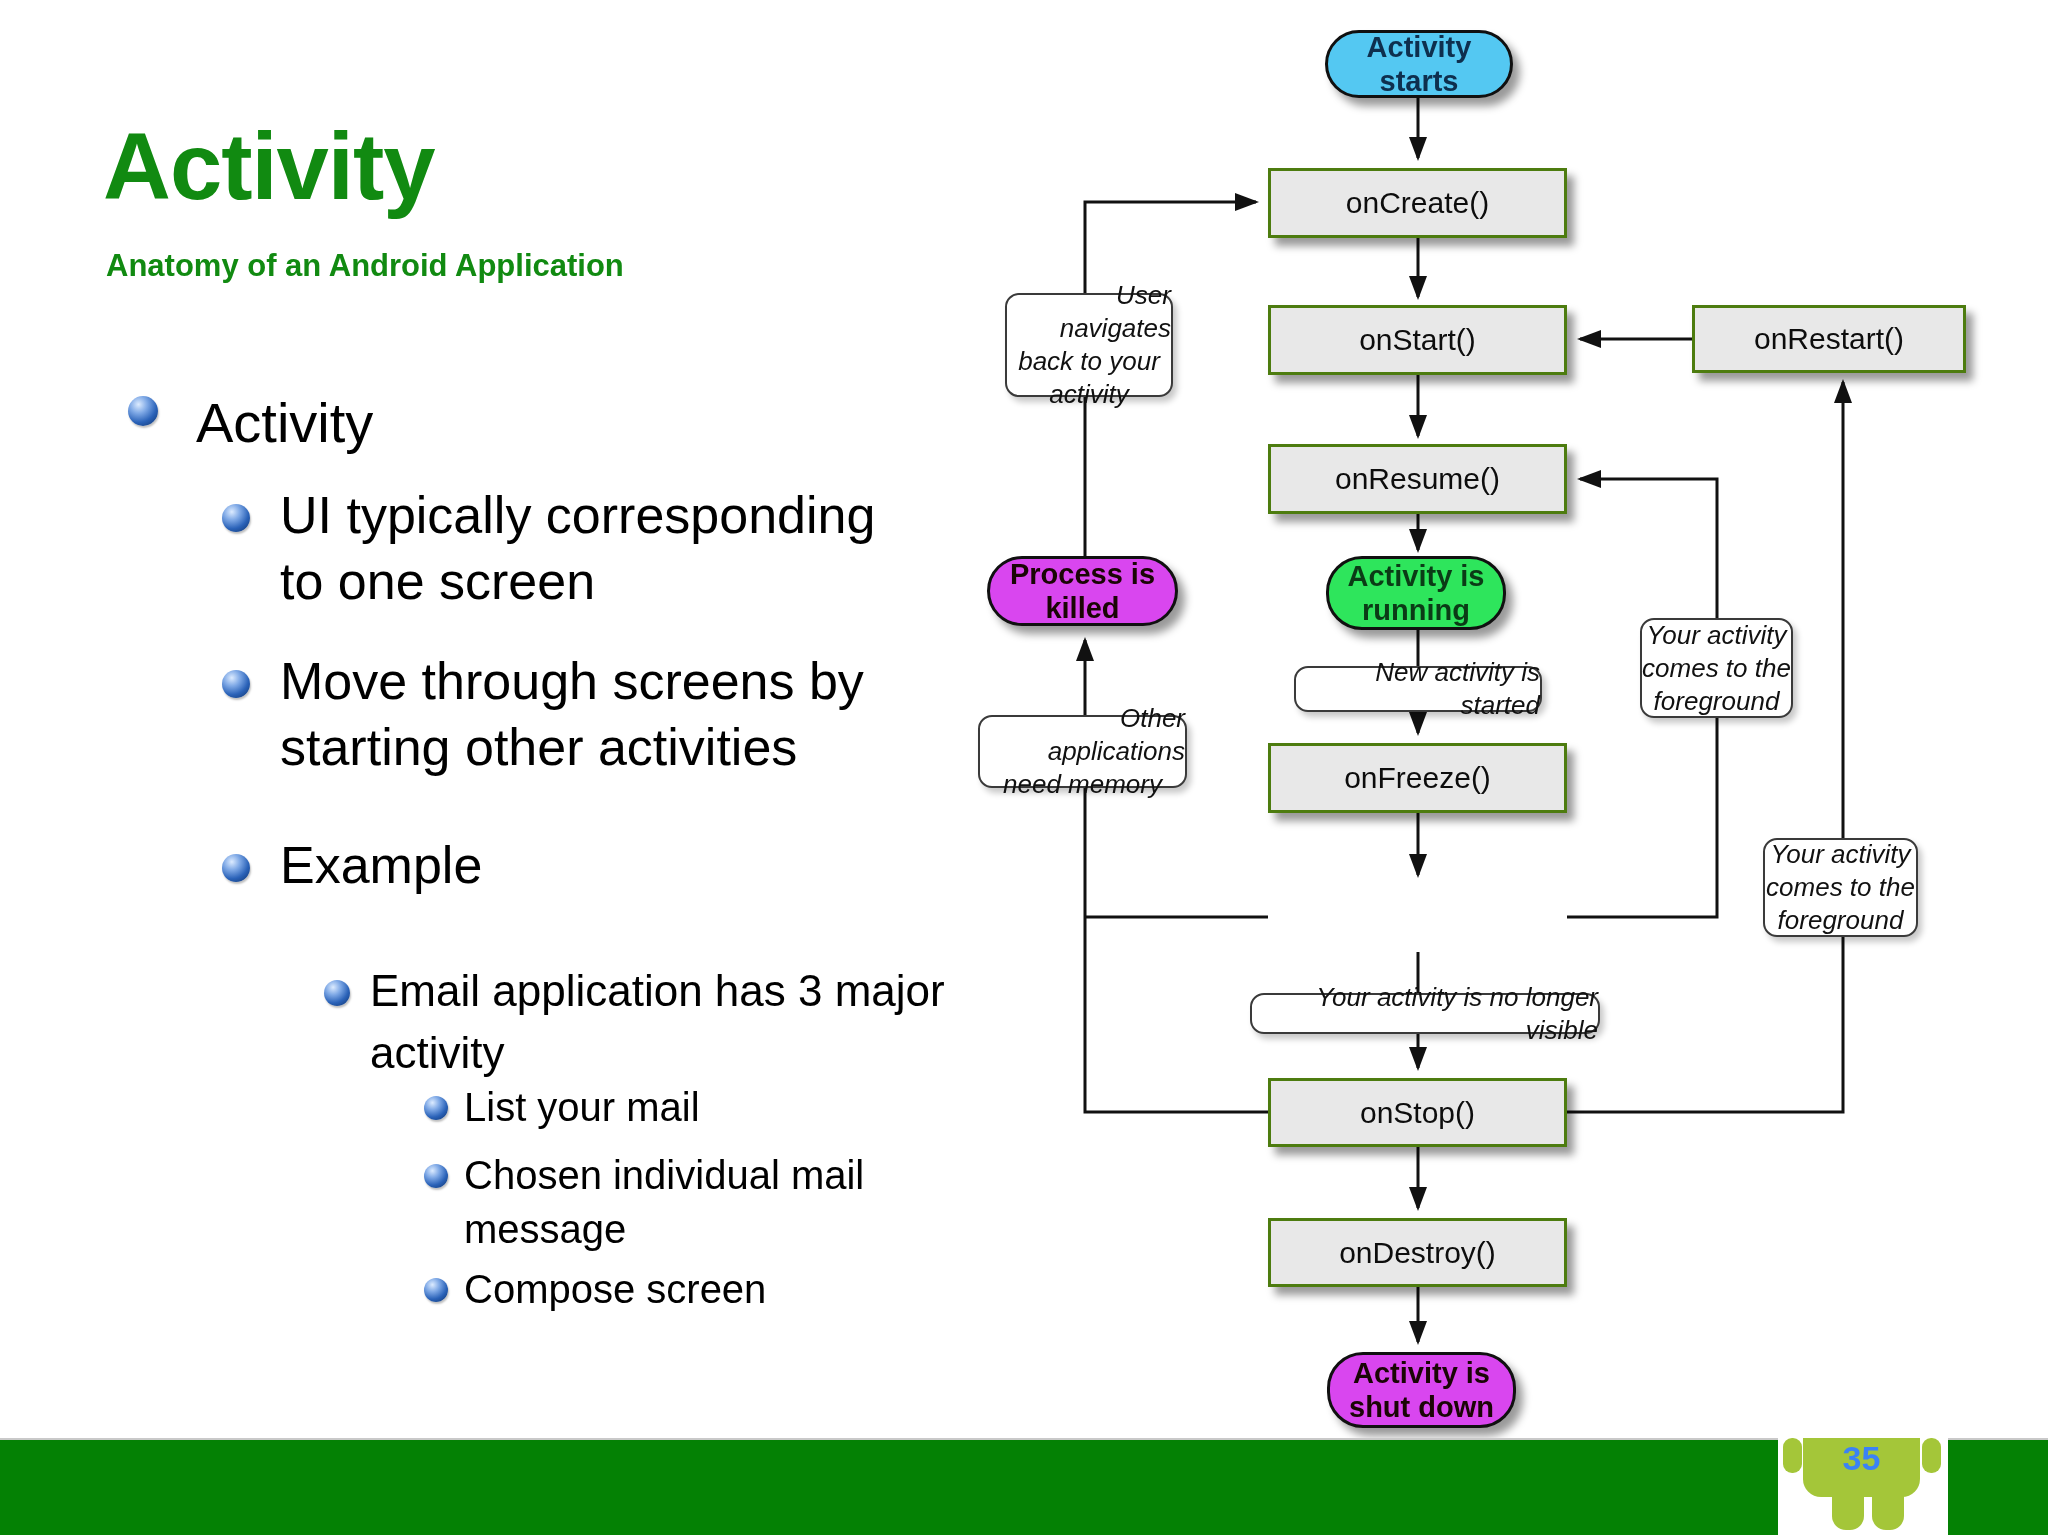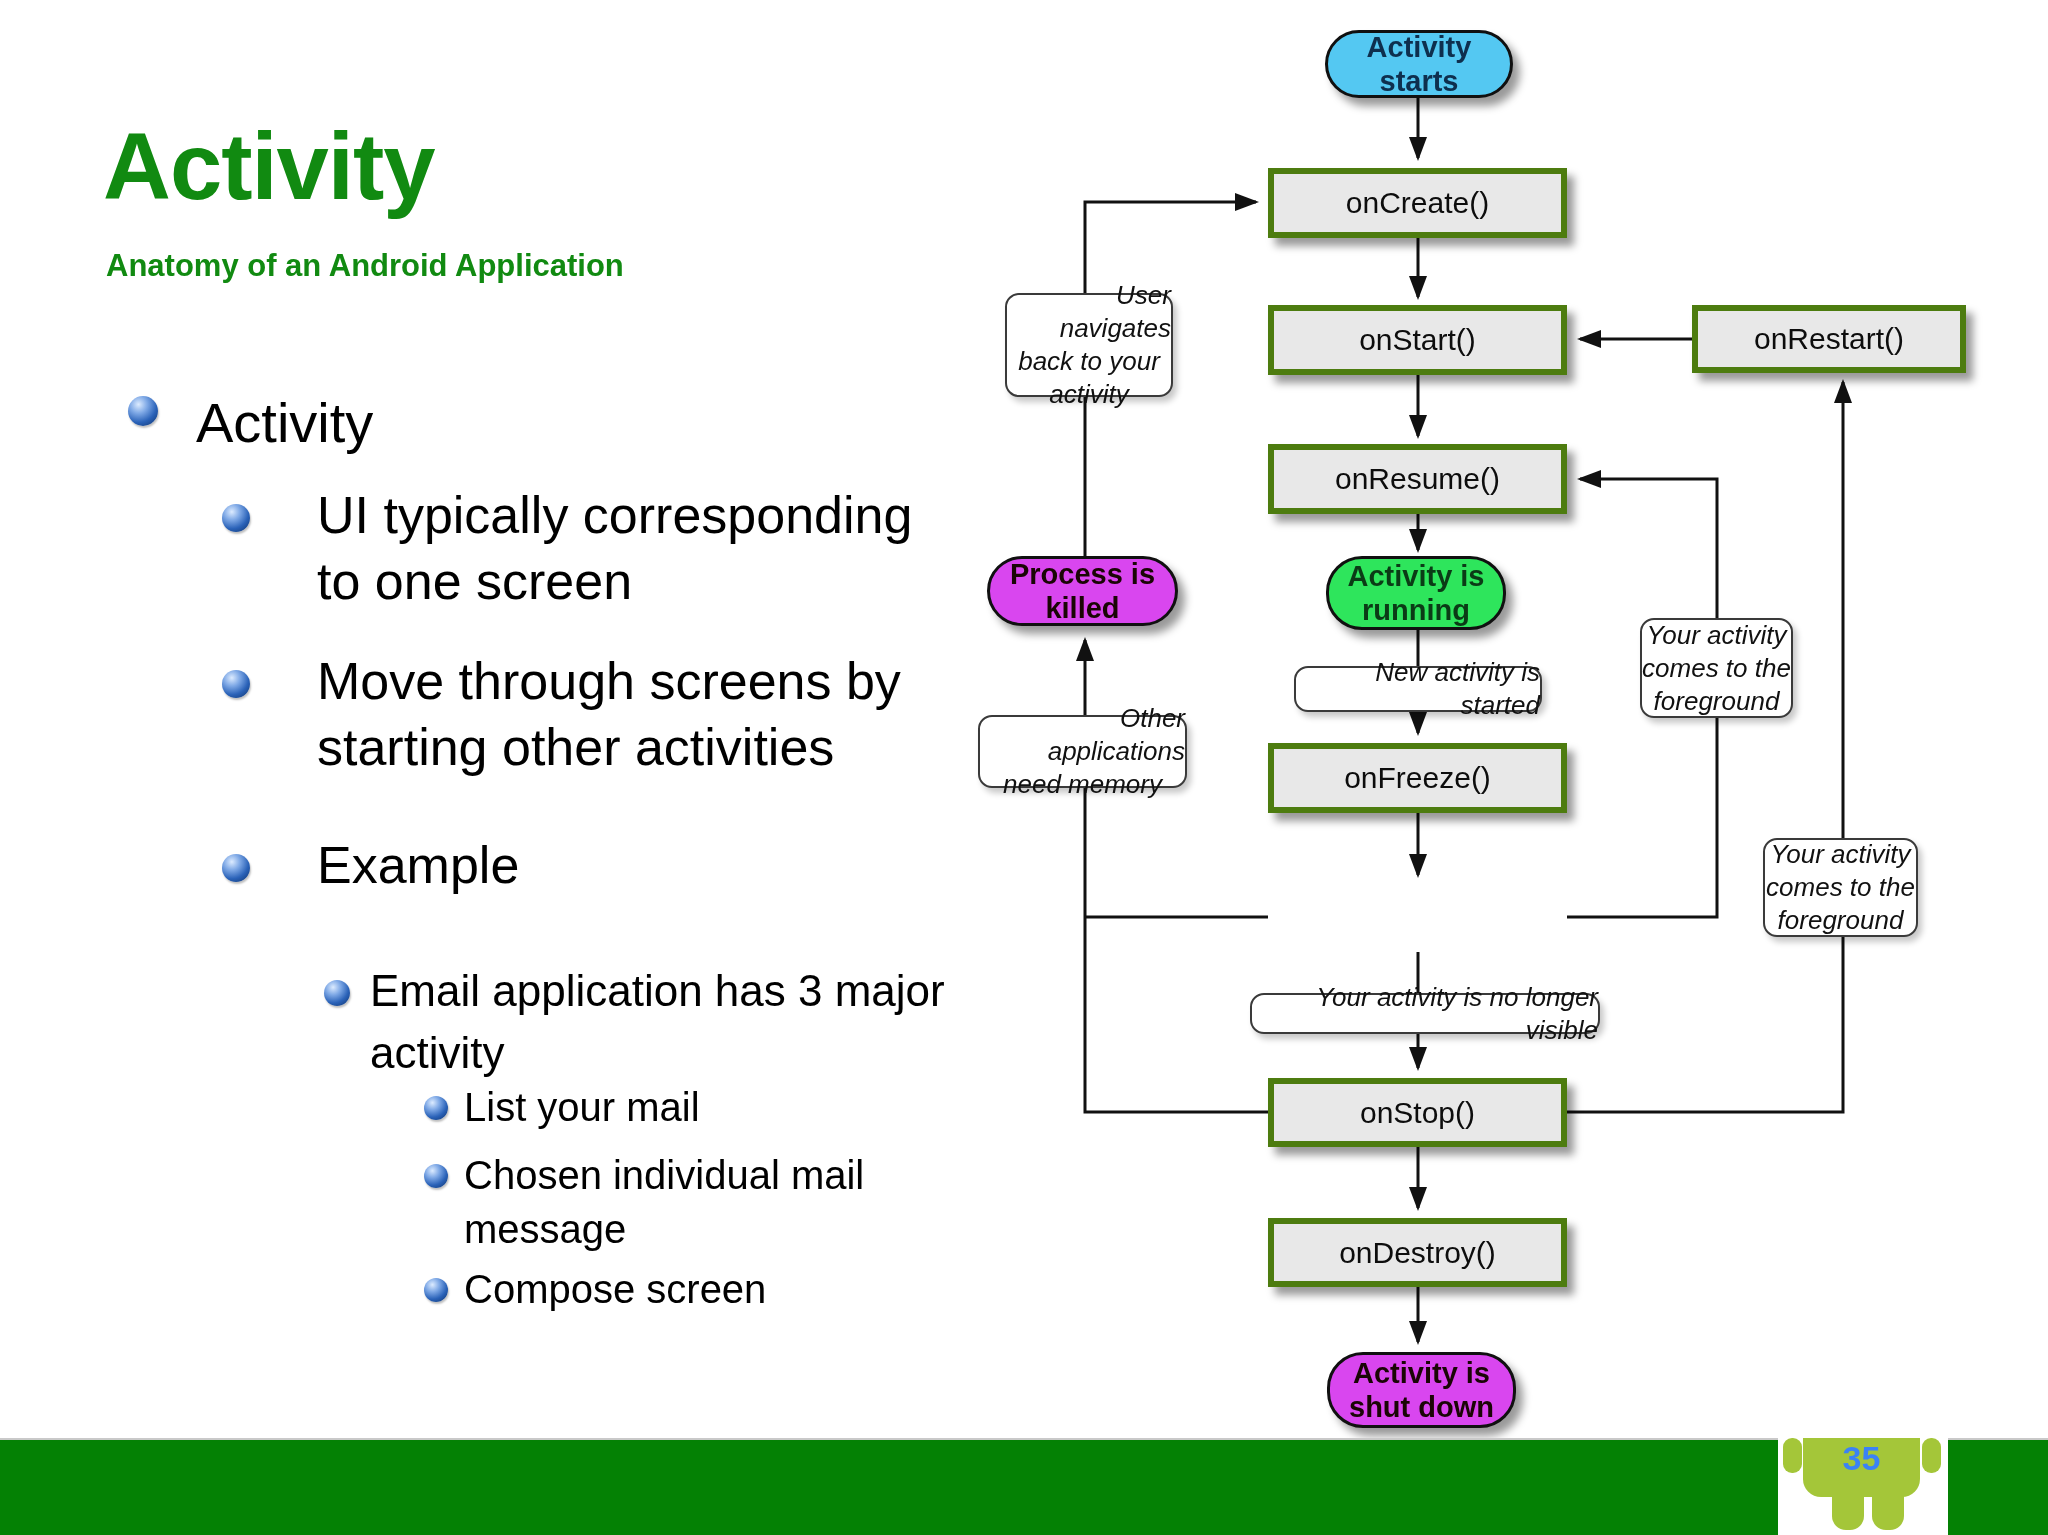--- a/index.html
+++ b/index.html
@@ -17,28 +17,28 @@
     font-size:31px;font-weight:bold;color:#118a11;
   }
   .item{position:absolute;}
   .dot{
     position:absolute;border-radius:50%;
     background:radial-gradient(circle at 35% 28%, #dcebff 0%, #7fa9e6 30%, #2a62b8 62%, #0d2f66 100%);
     box-shadow:1px 2px 2px rgba(0,0,0,.25);
   }
   .txt div{white-space:nowrap;color:#000;}
   .f56 div{font-size:56px;line-height:70px;}
-  .f52 div{font-size:52px;line-height:66px;margin-left:37px;}
+  .f52 div{font-size:52px;line-height:66px;}
   .f44 div{font-size:44px;line-height:62px;}
   .f40 div{font-size:40px;line-height:54px;}
   
   .connectors{position:absolute;left:0;top:0;z-index:1;}
   .node{position:absolute;z-index:2;box-sizing:border-box;display:flex;flex-direction:column;align-items:center;justify-content:center;}
   .proc{
-    width:299px;height:70px;background:#e8e8e8;border:6px solid #4d7c0f;
+    width:299px;height:70px;background:#e8e8e8;border:3px solid #4d7c0f;
     box-shadow:7px 8px 8px rgba(0,0,0,.40);
     font-size:30px;color:#0d0d0d;
   }
   .pill{
     border:3px solid #101010;border-radius:36px;
     box-shadow:7px 8px 8px rgba(0,0,0,.40);
     font-size:29px;font-weight:bold;line-height:34px;text-align:center;
   }
   .pill-cyan{background:#54c8f2;color:#0e2f4e;}
   .pill-green{background:#2ee55c;color:#0b3b16;}

